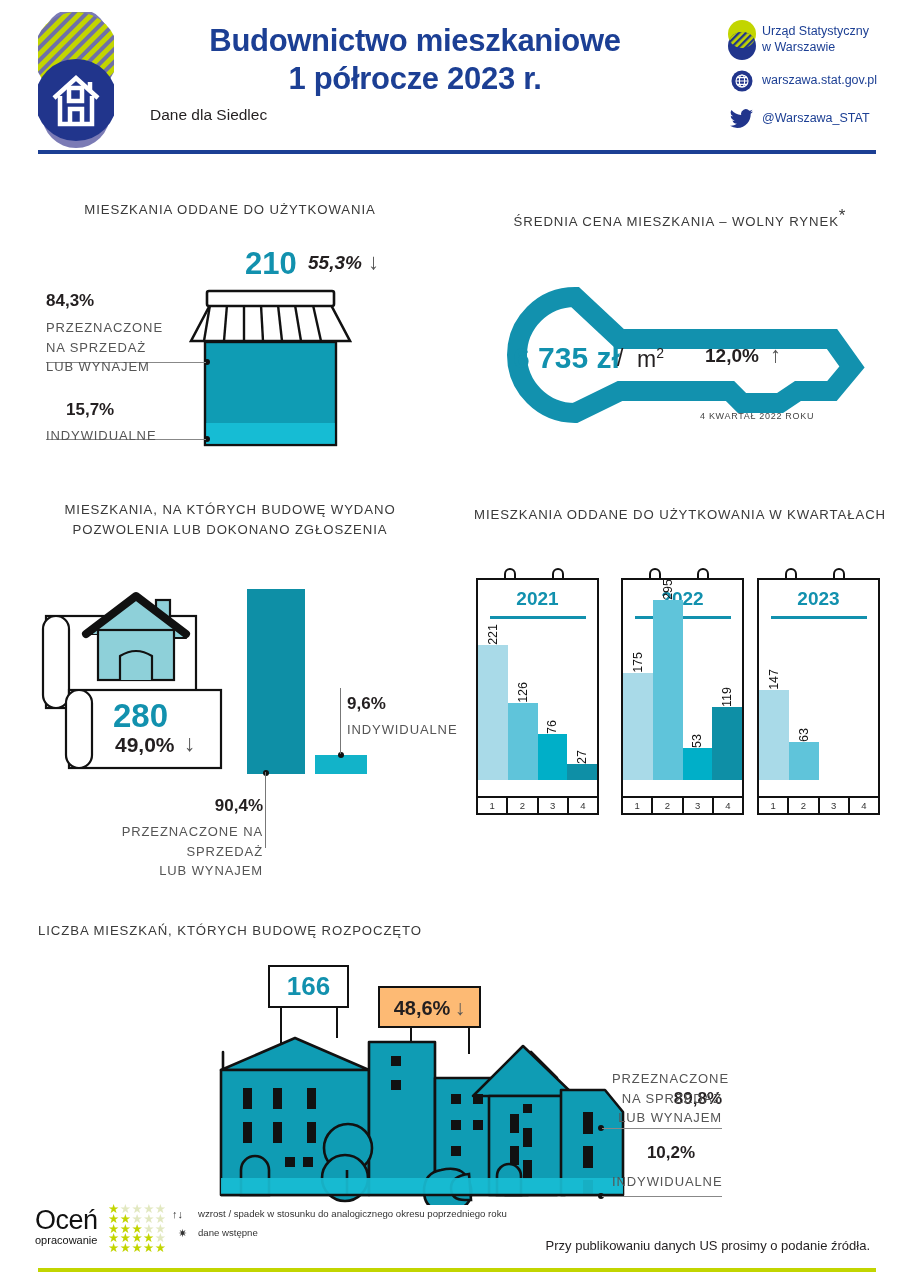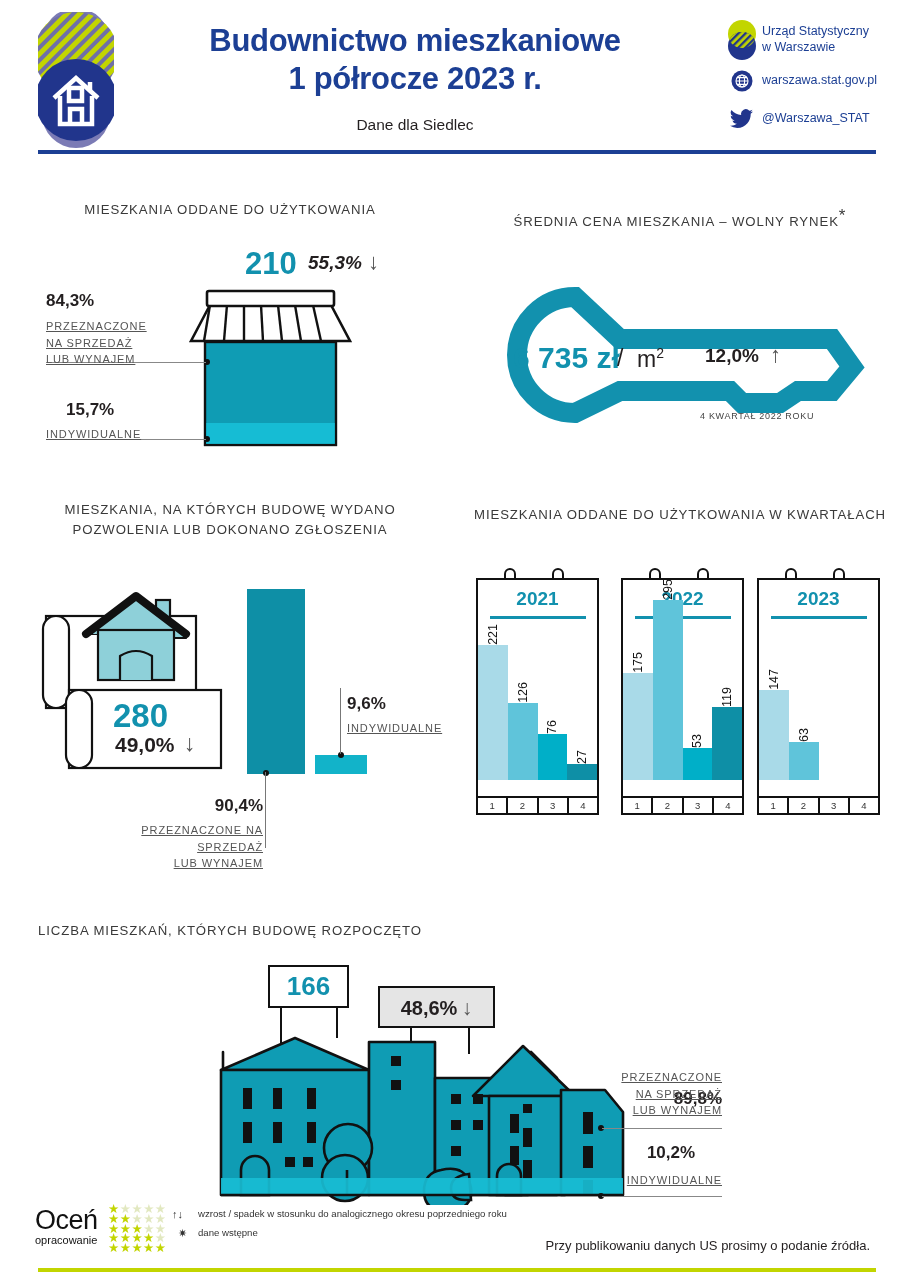--- a/index.html
+++ b/index.html
@@ -16,43 +16,43 @@
   
   .header { position:relative; width:900px; height:155px; }
   .logo-gus { position:absolute; left:38px; top:8px; width:76px; height:140px; }
   .hdr-title {
     position:absolute; left:150px; top:22px; width:530px;
     text-align:center;
     font-size:31px; font-weight:bold; color:#1c3f94;
     line-height:1.22; letter-spacing:-0.3px;
   }
   .hdr-sub {
-    position:absolute; left:150px; top:116px; width:530px;
-    text-align:center; font-size:15.5px; color:#231f20;
+    position:absolute; left:150px; top:106px; width:530px;
+    font-size:15.5px; color:#231f20;
   }
   .hdr-right { position:absolute; left:722px; top:18px; width:175px; }
   .hdr-right .row { display:flex; align-items:center; margin-bottom:4px; }
   .hdr-right .mark { width:40px; flex:0 0 40px; display:flex; justify-content:center; }
   .hdr-right .txt { font-size:11.5px; color:#1c3f94; line-height:1.25; }
   .hdr-right .txt.big { font-size:12.5px; }
   .header-rule {
     position:absolute; left:38px; top:150px; width:838px; height:4px;
     background:#1c3f94;
   }
 
   
   .sec-title {
     position:absolute;
     font-size:13.2px; letter-spacing:0.9px; color:#3a3a3a;
     line-height:1.55; text-align:center; font-weight:400;
   }
   .big-num { color:#1291ae; font-weight:bold; }
   .pct { font-weight:bold; color:#231f20; }
   .lbl-pct { font-size:17px; font-weight:bold; color:#231f20; }
-  .lbl-sub { font-size:11px; letter-spacing:0.9px; color:#555; line-height:1.5;text-decoration:underline; }
+  .lbl-sub { font-size:13px; letter-spacing:0.9px; color:#555; line-height:1.5; }
   .leader { background:#888; height:1px; position:absolute; }
   .dot { width:6px; height:6px; border-radius:50%; background:#111; position:absolute; }
 
   
   .key-num { font-size:30px; font-weight:bold; color:#1291ae; }
   .key-unit { font-size:23px; color:#231f20; }
   .key-sup { font-size:14px; vertical-align:super; }
 
   
   .cal { position:absolute; border:2.2px solid #111; background:#fff; }
@@ -414,21 +414,21 @@
 <div class="sec-title" style="left:20px; top:921px; width:420px;">LICZBA MIESZKAŃ, KTÓRYCH BUDOWĘ  ROZPOCZĘTO</div>
 
 <div>
 
   <div style="position:absolute; left:268px; top:965px; width:81px; height:43px; background:#fff; border:2.4px solid #111;">
     <div style="text-align:center; line-height:39px; font-size:26px;" class="big-num">166</div>
   </div>
   <div style="position:absolute; left:280px; top:1008px; width:2.4px; height:36px; background:#111;"></div>
   <div style="position:absolute; left:336px; top:1008px; width:2.4px; height:30px; background:#111;"></div>
 
-  <div style="position:absolute; left:378px; top:986px; width:117px; height:42px; background:#e5e5e5; border:2.4px solid #111;">
+  <div style="position:absolute; left:378px; top:986px; width:103px; height:42px; background:#fdba74; border:2.4px solid #111;">
     <div style="text-align:center; line-height:39px;">
       <span style="font-size:20px; font-weight:bold;">48,6%</span>
       <span style="font-size:21px; color:#555;">↓</span>
     </div>
   </div>
   <div style="position:absolute; left:410px; top:1028px; width:2.4px; height:32px; background:#111;"></div>
   <div style="position:absolute; left:468px; top:1028px; width:2.4px; height:26px; background:#111;"></div>
 
   <svg style="position:absolute; left:205px; top:1030px;" width="440" height="175" viewBox="0 0 440 175">
     <defs>

